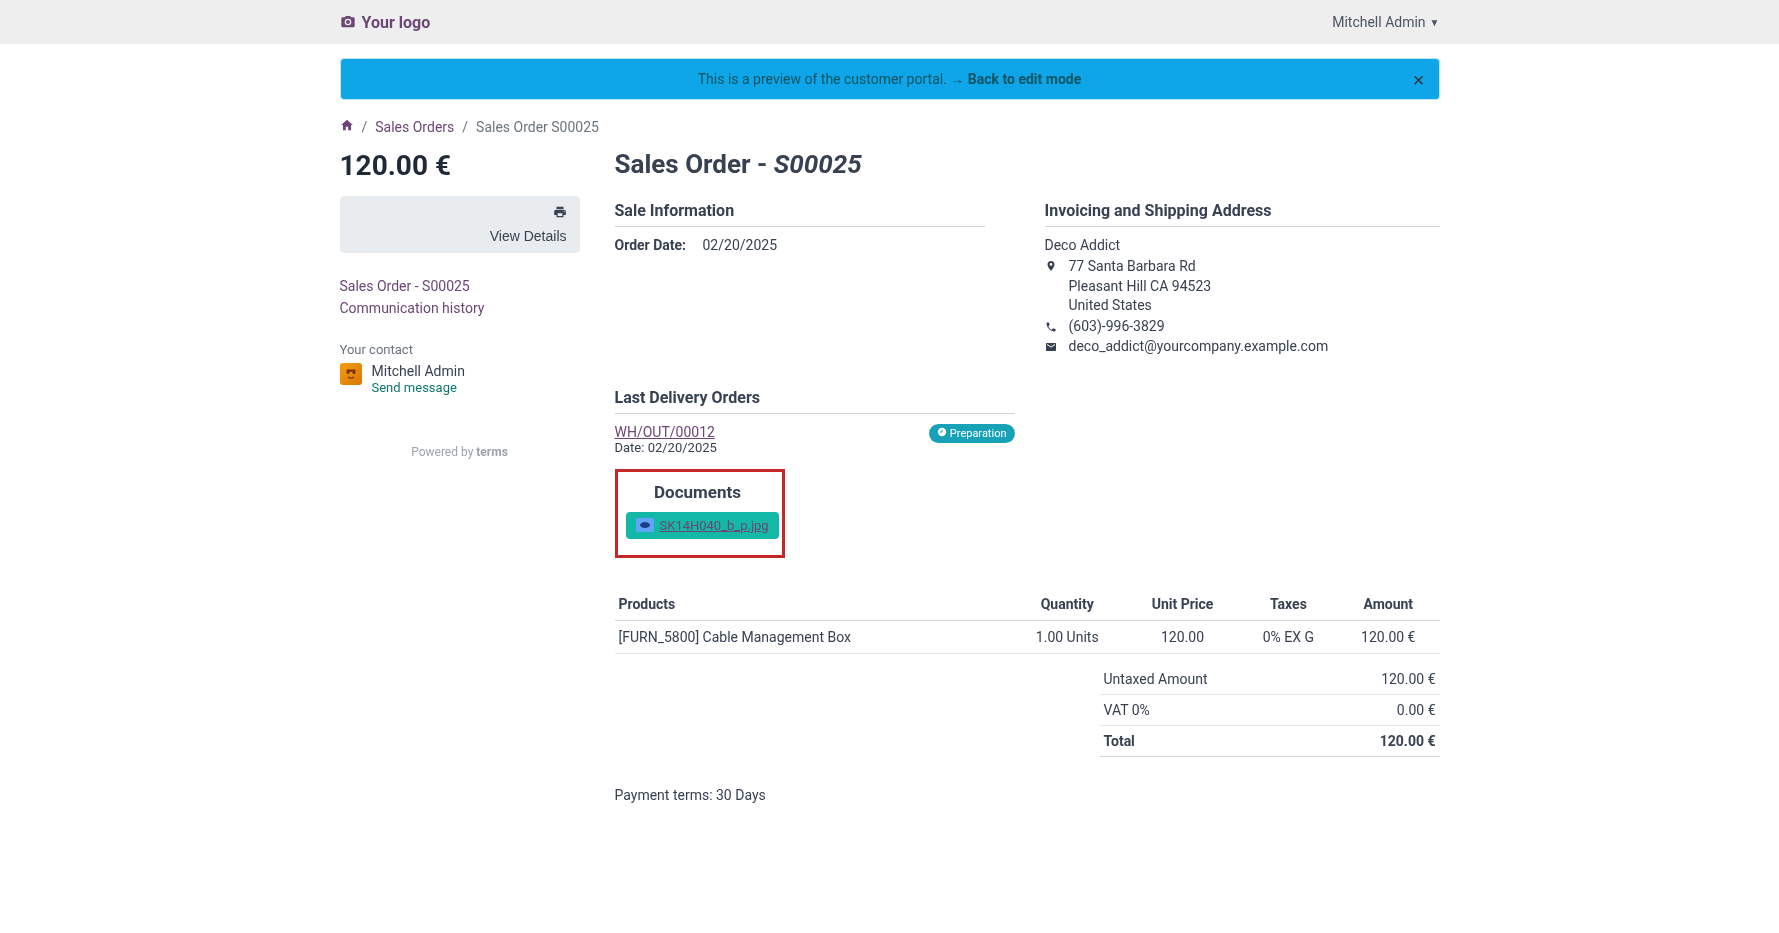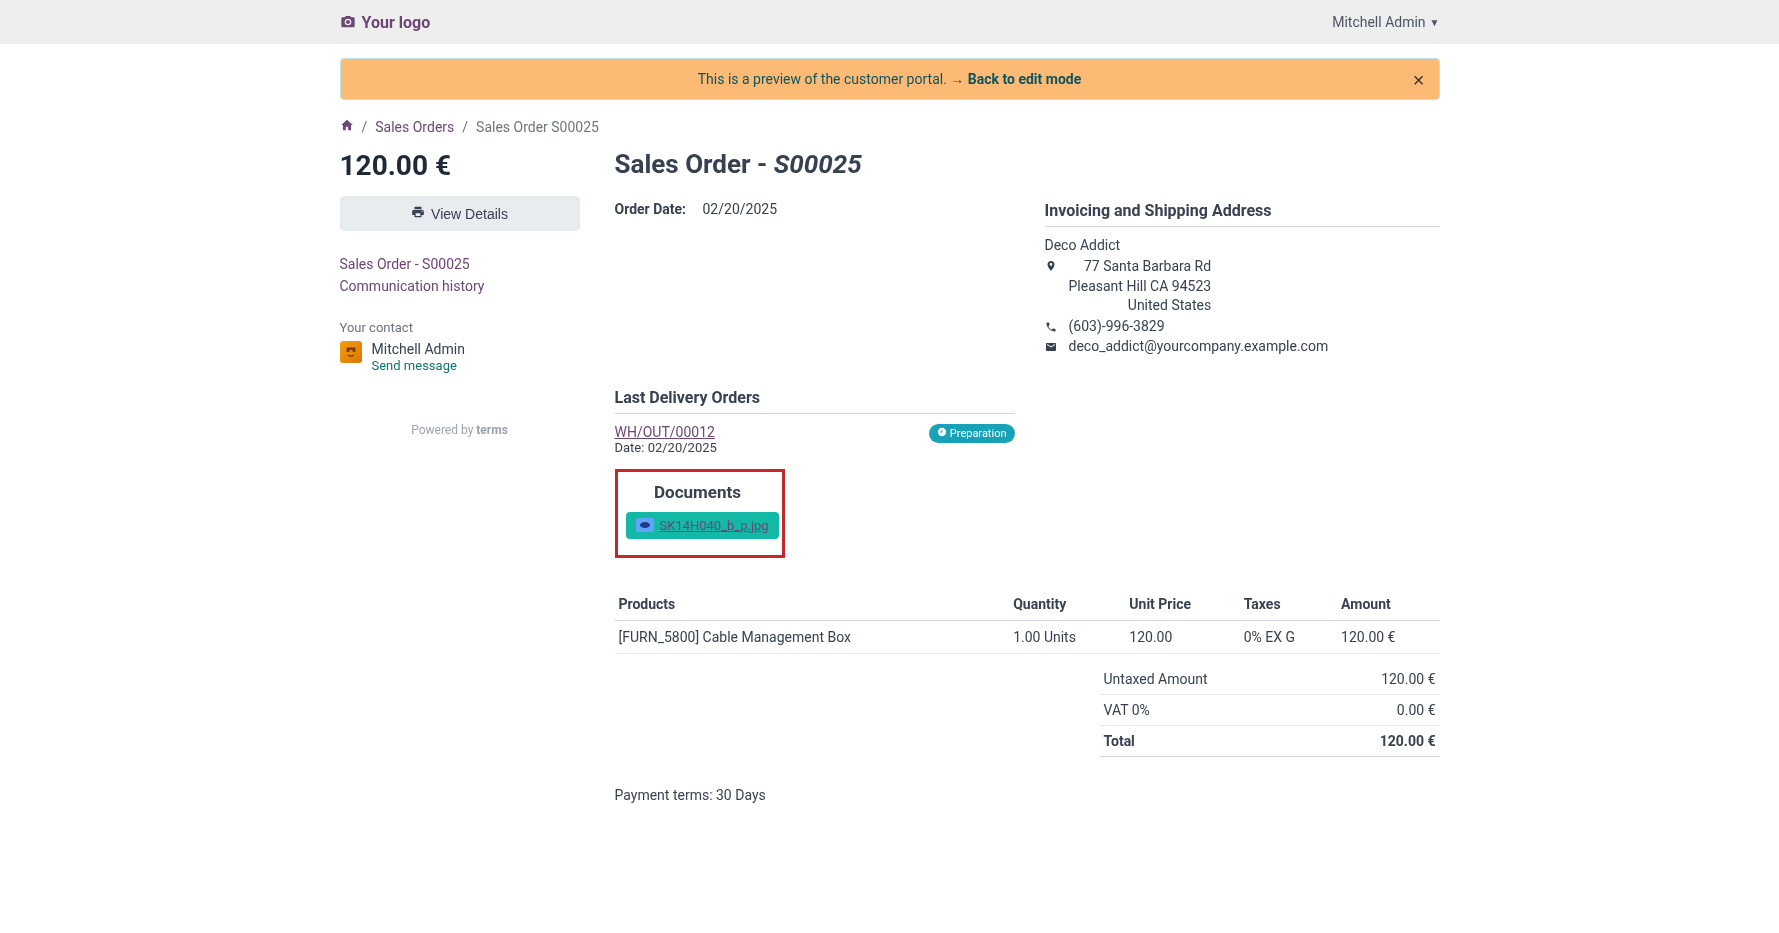--- a/index.html
+++ b/index.html
@@ -4,30 +4,30 @@
 <style>
 * { box-sizing: border-box; margin: 0; padding: 0; }
 body { font-family: -apple-system, BlinkMacSystemFont, "Segoe UI", Roboto, "Helvetica Neue", Arial, sans-serif; font-size: 14px; color: #374151; background: #fff; }
 .topbar { background: #eeeeee; height: 44px; display: flex; align-items: center; padding: 0 20px; }
 .topbar-inner { max-width: 1100px; margin: 0 auto; width: 100%; display: flex; align-items: center; justify-content: space-between; }
 .logo { color: #6c4675; font-weight: 700; font-size: 16px; display: flex; align-items: center; gap: 6px; }
 .logo-icon { width: 16px; height: 16px; display: inline-flex; align-items: center; justify-content: center; }
 .user-menu { color: #4b5563; font-size: 14px; display: flex; align-items: center; gap: 4px; cursor: pointer; }
 .caret { font-size: 10px; }
 .container { max-width: 1100px; margin: 0 auto; padding: 0 0 40px 0; }
-.alert { background: #fdba74; border: 1px solid #bee5eb; border-radius: 4px; padding: 12px 16px; margin: 14px 0 18px 0; display: flex; align-items: flex-end; justify-content: center; position: relative; color: #0c5460; }
+.alert { background: #0ea5e9; border: 1px solid #bee5eb; border-radius: 4px; padding: 12px 16px; margin: 14px 0 18px 0; display: flex; align-items: flex-end; justify-content: center; position: relative; color: #0c5460; }
 .alert-close { position: absolute; right: 14px; top: 10px; font-size: 20px; color: #333; cursor: pointer; background: none; border: none; }
 .alert-link { color: #0c5460; font-weight: 700; text-decoration: none; }
 .breadcrumb { display: flex; align-items: center; gap: 8px; font-size: 14px; color: #6c757d; margin-bottom: 14px; }
 .breadcrumb a { color: #6c4675; text-decoration: none; }
 .breadcrumb .sep { color: #6c757d; }
 .layout { display: flex; gap: 35px; }
 .sidebar { width: 240px; flex-shrink: 0; }
 .price { font-size: 28px; font-weight: 700; color: #1f2937; margin-bottom: 14px; }
-.btn { display: flex; align-items: center; justify-content: center; gap: 6px; background: #e9ecef; border: 1px solid #e9ecef; border-radius: 4px; padding: 8px 12px; width: 100%; font-size: 14px; color: #374151; cursor: pointer; margin-bottom: 22px; }
+.btn { display: flex; align-items: flex-end; justify-content: center; gap: 6px; background: #e9ecef; border: 1px solid #e9ecef; border-radius: 4px; padding: 8px 12px; width: 100%; font-size: 14px; color: #374151; cursor: pointer; margin-bottom: 22px; flex-direction: column; }
 .sidebar-links { margin-bottom: 22px; }
 .sidebar-links a { display: block; color: #6c4675; text-decoration: none; font-size: 14px; line-height: 1.6; }
 .contact-label { font-size: 13px; color: #6b7280; margin-bottom: 6px; }
 .contact { display: flex; gap: 10px; align-items: flex-start; }
 .avatar { width: 22px; height: 22px; border-radius: 3px; background: linear-gradient(135deg, #f59e0b, #d97706); display: flex; align-items: center; justify-content: center; font-size: 12px; }
 .avatar svg { width: 18px; height: 18px; }
 .contact-name { font-size: 14px; color: #374151; }
 .contact-send { font-size: 13px; color: #0f766e; text-decoration: none; }
 .powered { text-align: center; margin-top: 50px; font-size: 12px; color: #9ca3af; }
 .powered b { font-weight: 700; color: #9ca3af; }
@@ -35,34 +35,34 @@
 .page-title { font-size: 26px; font-weight: 700; color: #374151; margin-bottom: 22px; }
 .page-title em { font-style: italic; }
 .two-col { display: flex; gap: 60px; }
 .col { flex: 1; }
 h4.section { font-size: 16px; font-weight: 700; color: #374151; border-bottom: 1px solid #d1d5db; padding-bottom: 6px; margin-bottom: 10px; }
 .field-row { display: flex; gap: 8px; font-size: 14px; margin-bottom: 4px; }
 .field-row .label { font-weight: 700; min-width: 80px; }
 .address-name { font-size: 14px; margin-bottom: 4px; }
 .addr-line { display: flex; gap: 10px; font-size: 14px; margin-bottom: 2px; align-items: flex-start; }
 .addr-icon { width: 14px; flex-shrink: 0; color: #374151; margin-top: 2px; }
-.addr-text { line-height: 1.4; text-align: right; }
+.addr-text { line-height: 1.4; }
 .delivery-section { margin-top: 30px; width: 400px; }
 .delivery-row { display: flex; justify-content: space-between; align-items: flex-start; margin-top: 8px; }
 .delivery-ref { color: #6c4675; font-size: 14px; }
 .delivery-date { font-size: 13px; color: #374151; text-align: center; }
 .badge { background: #17a2b8; color: #fff; font-size: 11px; padding: 3px 8px; border-radius: 10px; display: inline-flex; align-items: center; gap: 3px; }
 .documents-box { border: 3px solid #c62828; padding: 10px 12px 16px 8px; margin-top: 14px; width: 170px; text-align: center; }
 .documents-box h4 { font-size: 17px; font-weight: 700; margin-bottom: 10px; border: none; padding: 0; }
 .doc-chip { background: #14b8a6; border-radius: 4px; padding: 6px 10px; display: inline-flex; align-items: center; gap: 6px; font-size: 13px; color: #6c4675; }
 .doc-thumb { width: 18px; height: 14px; background: #60a5fa; border-radius: 2px; display: inline-block; position: relative; }
 .doc-thumb::after { content: ''; position: absolute; width: 10px; height: 6px; background: #1e3a8a; border-radius: 50%; top: 4px; left: 4px; }
 .products-table { width: 100%; border-collapse: collapse; margin-top: 30px; }
 .products-table th { text-align: left; font-weight: 700; padding: 8px 4px; border-bottom: 1px solid #d1d5db; font-size: 14px; }
-.products-table th.right, .products-table td.right { text-align: left; margin-top: 28px; }
+.products-table th.right, .products-table td.right { text-align: center; margin-top: 28px; }
 .products-table td { padding: 8px 4px; border-bottom: 1px solid #e5e7eb; font-size: 14px; }
 .totals { margin-top: 10px; margin-left: auto; width: 340px; }
 .totals-row { display: flex; justify-content: space-between; padding: 7px 4px; border-bottom: 1px solid #e5e7eb; font-size: 14px; }
 .totals-row.total { font-weight: 700; border-bottom: 1px solid #d1d5db; }
 .payment-section { margin-top: 30px; }
 .payment-text { font-size: 14px; margin-top: 8px; }
 .arrow { font-weight: 700; }
 </style>
 </head>
 <body>
@@ -147,20 +147,21 @@
       </div>
     </aside>
 
     <main class="main">
       <h1 class="page-title">
         <span>Sales Order - </span><em>S00025</em>
       </h1>
 
       <div class="two-col">
         <div class="col" style="max-width:370px">
+          <h4 class="section">Sale Information</h4>
           <div class="field-row">
             <span class="label">Order Date:</span>
             <span>02/20/2025</span>
           </div>
         </div>
         <div class="col">
           <h4 class="section">Invoicing and Shipping Address</h4>
           <div class="address-name">Deco Addict</div>
           <div class="addr-line">
             <span class="addr-icon">

